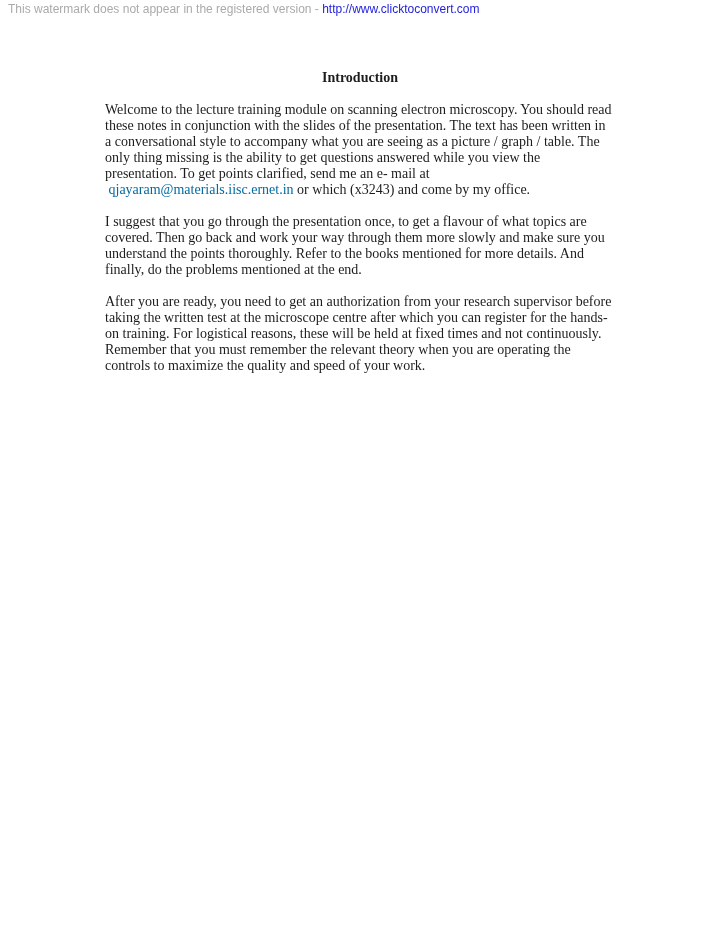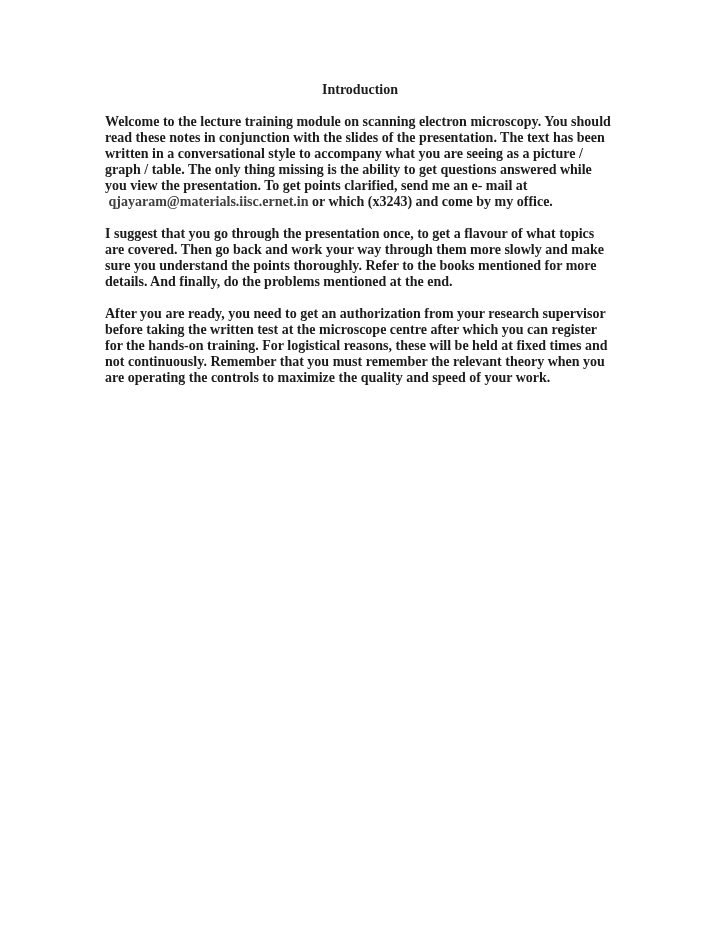--- a/index.html
+++ b/index.html
@@ -22,54 +22,54 @@
     font-size: 12px;
     line-height: 14px;
     white-space: pre;
   }
   .watermark a {
     text-decoration: none;
     cursor: pointer;
   }
   .content {
     position: absolute;
-    top: 82px;
+    top: 70px;
     left: 105px;
     width: 510px;
     font-family: "Liberation Serif", "DejaVu Serif", serif;
     font-size: 14px;
     line-height: 16px;
   }
   .doc-title {
     margin: 0 0 16px 0;
     font-size: 14px;
     font-weight: bold;
     text-align: center;
   }
   .content p {
     margin: 0 0 16px 0;
     white-space: pre-wrap;
-    font-weight: bold;
   }
   .content a {
     text-decoration: none;
     cursor: pointer;
   }
 </style>
 </head>
 <body>
 
 <div class="page">
 
+  <div class="watermark"><span style="color: rgb(170, 170, 170);">This watermark does not appear in the registered version - </span><a href="#" style="color: rgb(34, 34, 221);">http://www.clicktoconvert.com</a></div>
 
   <div class="content" style="color: rgb(28, 28, 28);">
     <h1 class="doc-title">Introduction</h1>
 
     <p><span>Welcome to the lecture training module on scanning electron microscopy. You should read these notes in conjunction with the slides of the presentation. The text has been written in a conversational style to accompany what you are seeing as a picture / graph / table. The only thing missing is the ability to get questions answered while you view the presentation. To get points clarified, send me an e- mail at
- </span><a href="#" style="color: #404040;">qjayaram@materials.iisc.ernet.in</a><span> or which (x3243) and come by my office.</span></p>
+ </span><a href="#" style="color: #0369a1;">qjayaram@materials.iisc.ernet.in</a><span> or which (x3243) and come by my office.</span></p>
 
     <p>I suggest that you go through the presentation once, to get a flavour of what topics are covered. Then go back and work your way through them more slowly and make sure you understand the points thoroughly. Refer to the books mentioned for more details. And finally, do the problems mentioned at the end.</p>
 
     <p>After you are ready, you need to get an authorization from your research supervisor before taking the written test at the microscope centre after which you can register for the hands-on training. For logistical reasons, these will be held at fixed times and not continuously. Remember that you must remember the relevant theory when you are operating the controls to maximize the quality and speed of your work.</p>
 
   </div>
 
 </div>
 
 </body></html>

